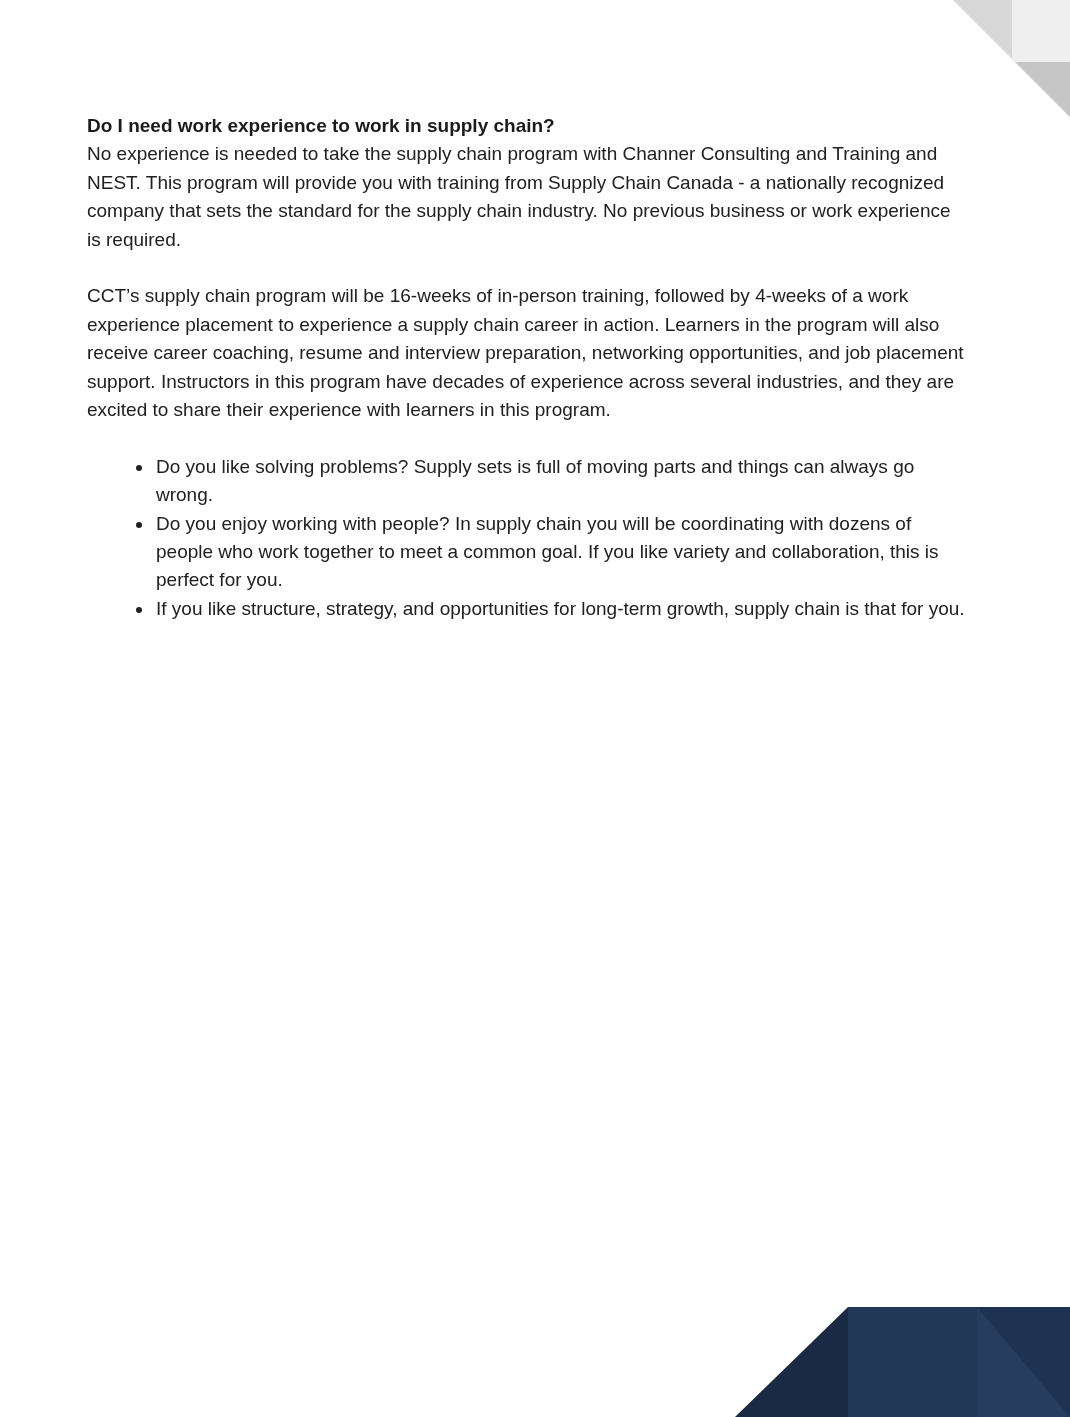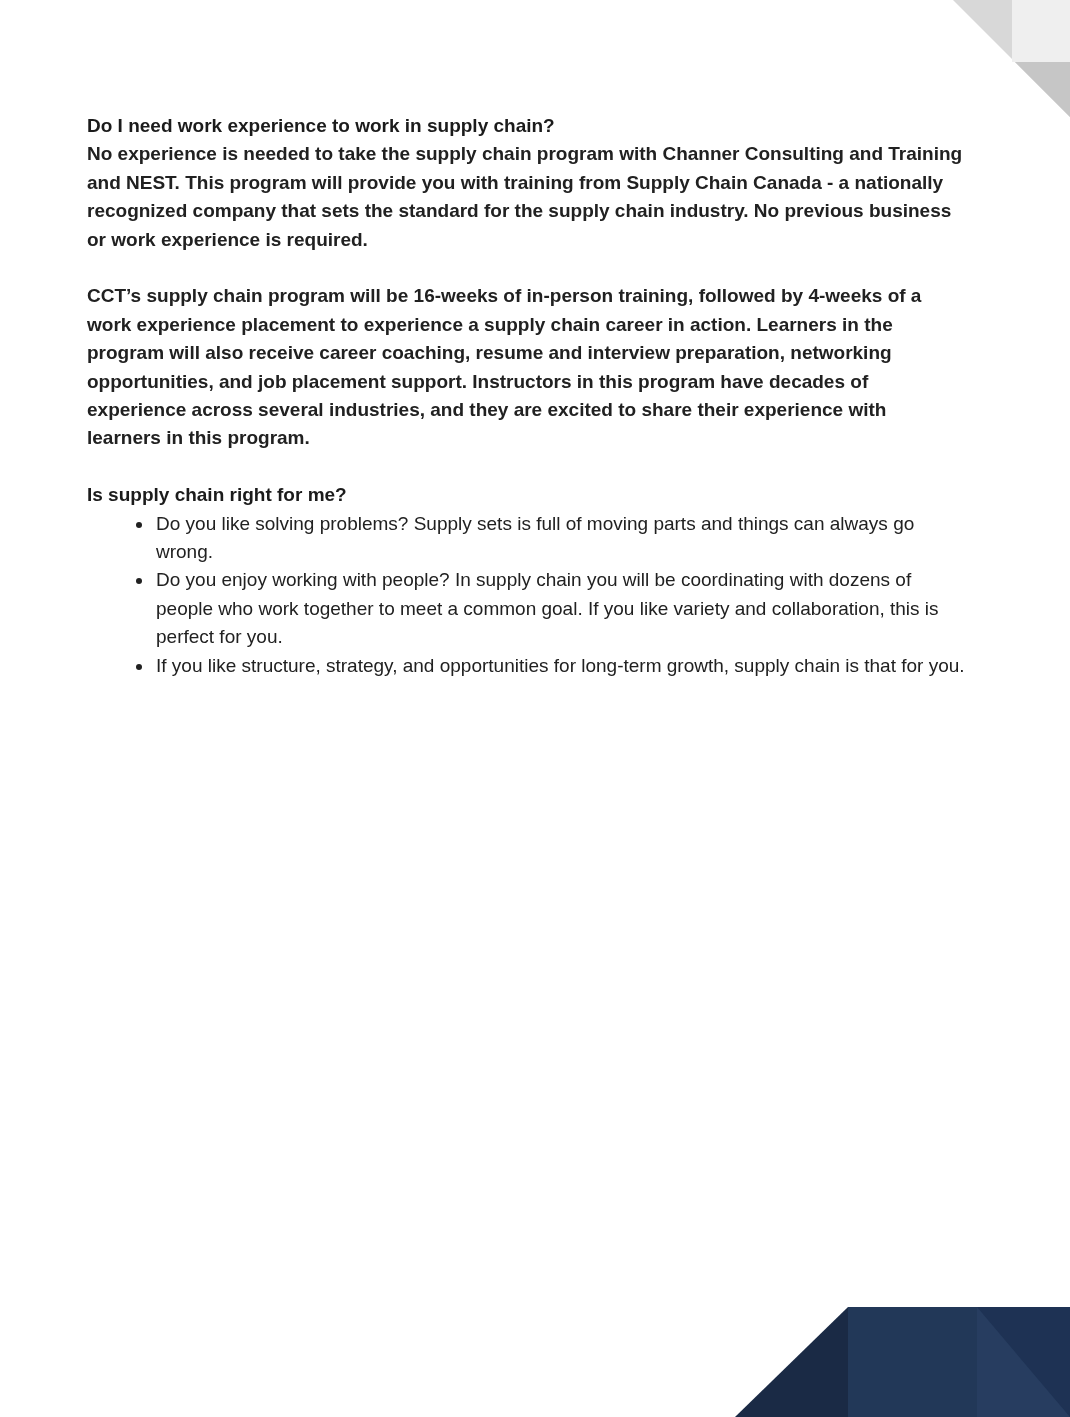--- a/index.html
+++ b/index.html
@@ -42,21 +42,20 @@
   }
   .section h2 {
     margin: 0;
     font-size: 19px;
     line-height: 28.4px;
     font-weight: bold;
     color: #1b1b1b;
   }
   .section p {
     margin: 0;
-    font-weight: bold;
   }
   .section ul {
     margin: 0;
     padding: 0 0 0 67px;
     list-style: disc outside;
   }
   .section ul li {
     padding-left: 2px;
   }
 </style>
@@ -83,21 +82,20 @@
     <div class="section">
       <h2>Do I need work experience to work in supply chain?</h2>
       <p>No experience is needed to take the supply chain program with Channer Consulting and Training and NEST. This program will provide you with training from Supply Chain Canada - a nationally recognized company that sets the standard for the supply chain industry. No previous business or work experience is required.</p>
     </div>
 
     <div class="section">
       <p>CCT’s supply chain program will be 16-weeks of in-person training, followed by 4-weeks of a work experience placement to experience a supply chain career in action. Learners in the program will also receive career coaching, resume and interview preparation, networking opportunities, and job placement support. Instructors in this program have decades of experience across several industries, and they are excited to share their experience with learners in this program.</p>
     </div>
 
     <div class="section">
-      <h2>Is supply chain right for me?</h2>
       <ul>
         <li>Do you like solving problems? Supply sets is full of moving parts and things can always go wrong.</li>
         <li>Do you enjoy working with people? In supply chain you will be coordinating with dozens of people who work together to meet a common goal. If you like variety and collaboration, this is perfect for you.</li>
         <li>If you like structure, strategy, and opportunities for long-term growth, supply chain is that for you.</li>
       </ul>
     </div>
 
   </div>
 </div>
 

